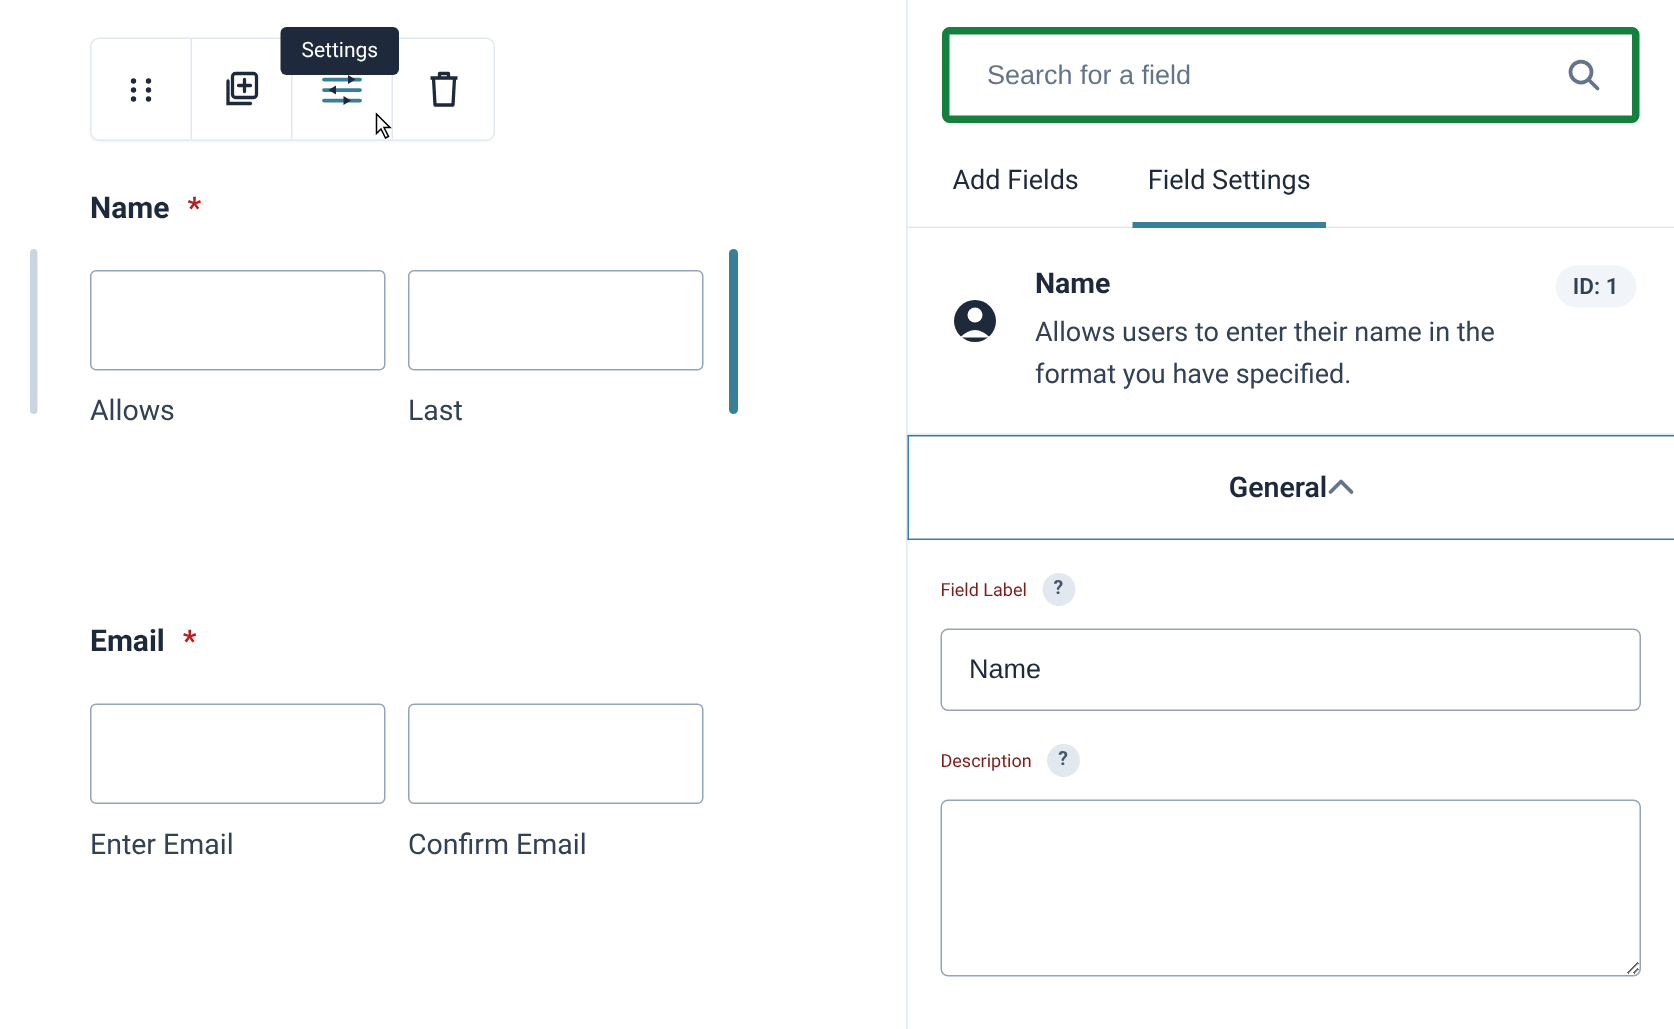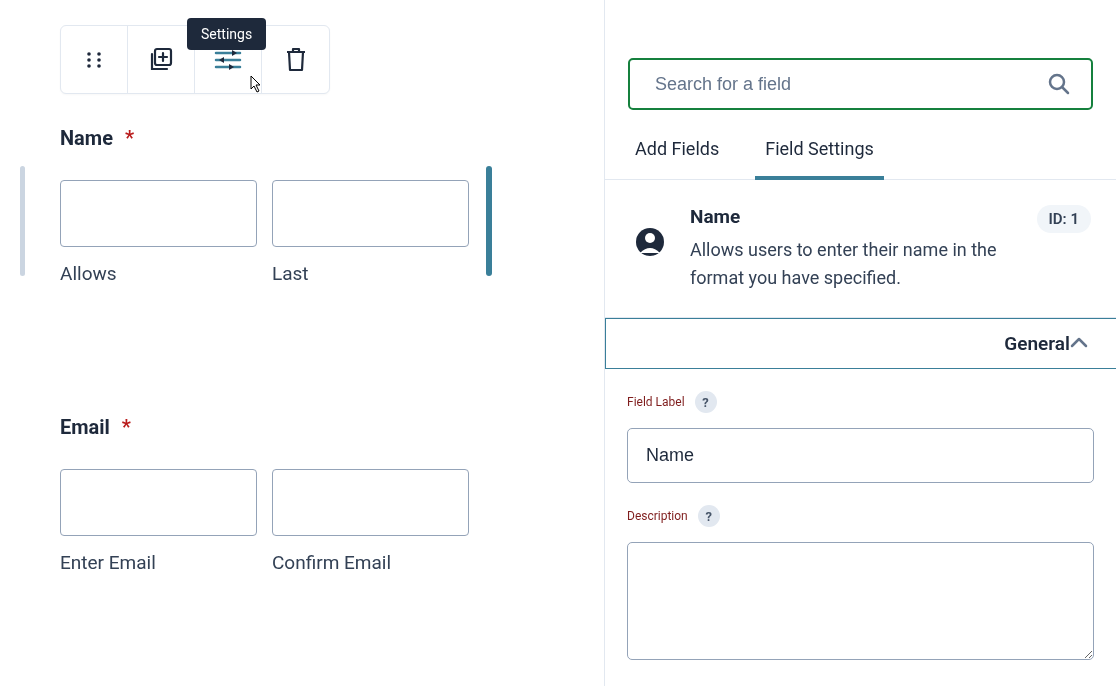--- a/index.html
+++ b/index.html
@@ -127,27 +127,26 @@
       font-size: 19px;
       color: #334155;
       margin-top: 15px;
     }
 
     
     .search-wrap {
       padding: 18px 23px 0 23px;
     }
     .search-box {
-      border: 2px solid #15803d;
+      border: 5px solid #15803d;
       border-radius: 5px;
-      height: 52px;
+      height: 64px;
       display: flex;
       align-items: center;
       padding: 0 20px 0 25px;
-      margin-top: 40px;
     }
     .search-input {
       flex: 1;
       border: none;
       outline: none;
       font-size: 18px;
       color: #64748b;
       background: transparent;
     }
     .search-input::placeholder {
@@ -214,21 +213,21 @@
       align-self: flex-start;
     }
 
     
     .accordion-header {
       border: 1px solid #3a7f99;
       border-right: none;
       height: 70px;
       display: flex;
       align-items: center;
-      justify-content: flex-end;
+      justify-content: center;
       padding: 0 28px;
       cursor: pointer;
     }
     .accordion-title {
       font-size: 19px;
       font-weight: 600;
       color: #1e293b;
     }
     .accordion-body {
       padding: 22px 22px 0 22px;

